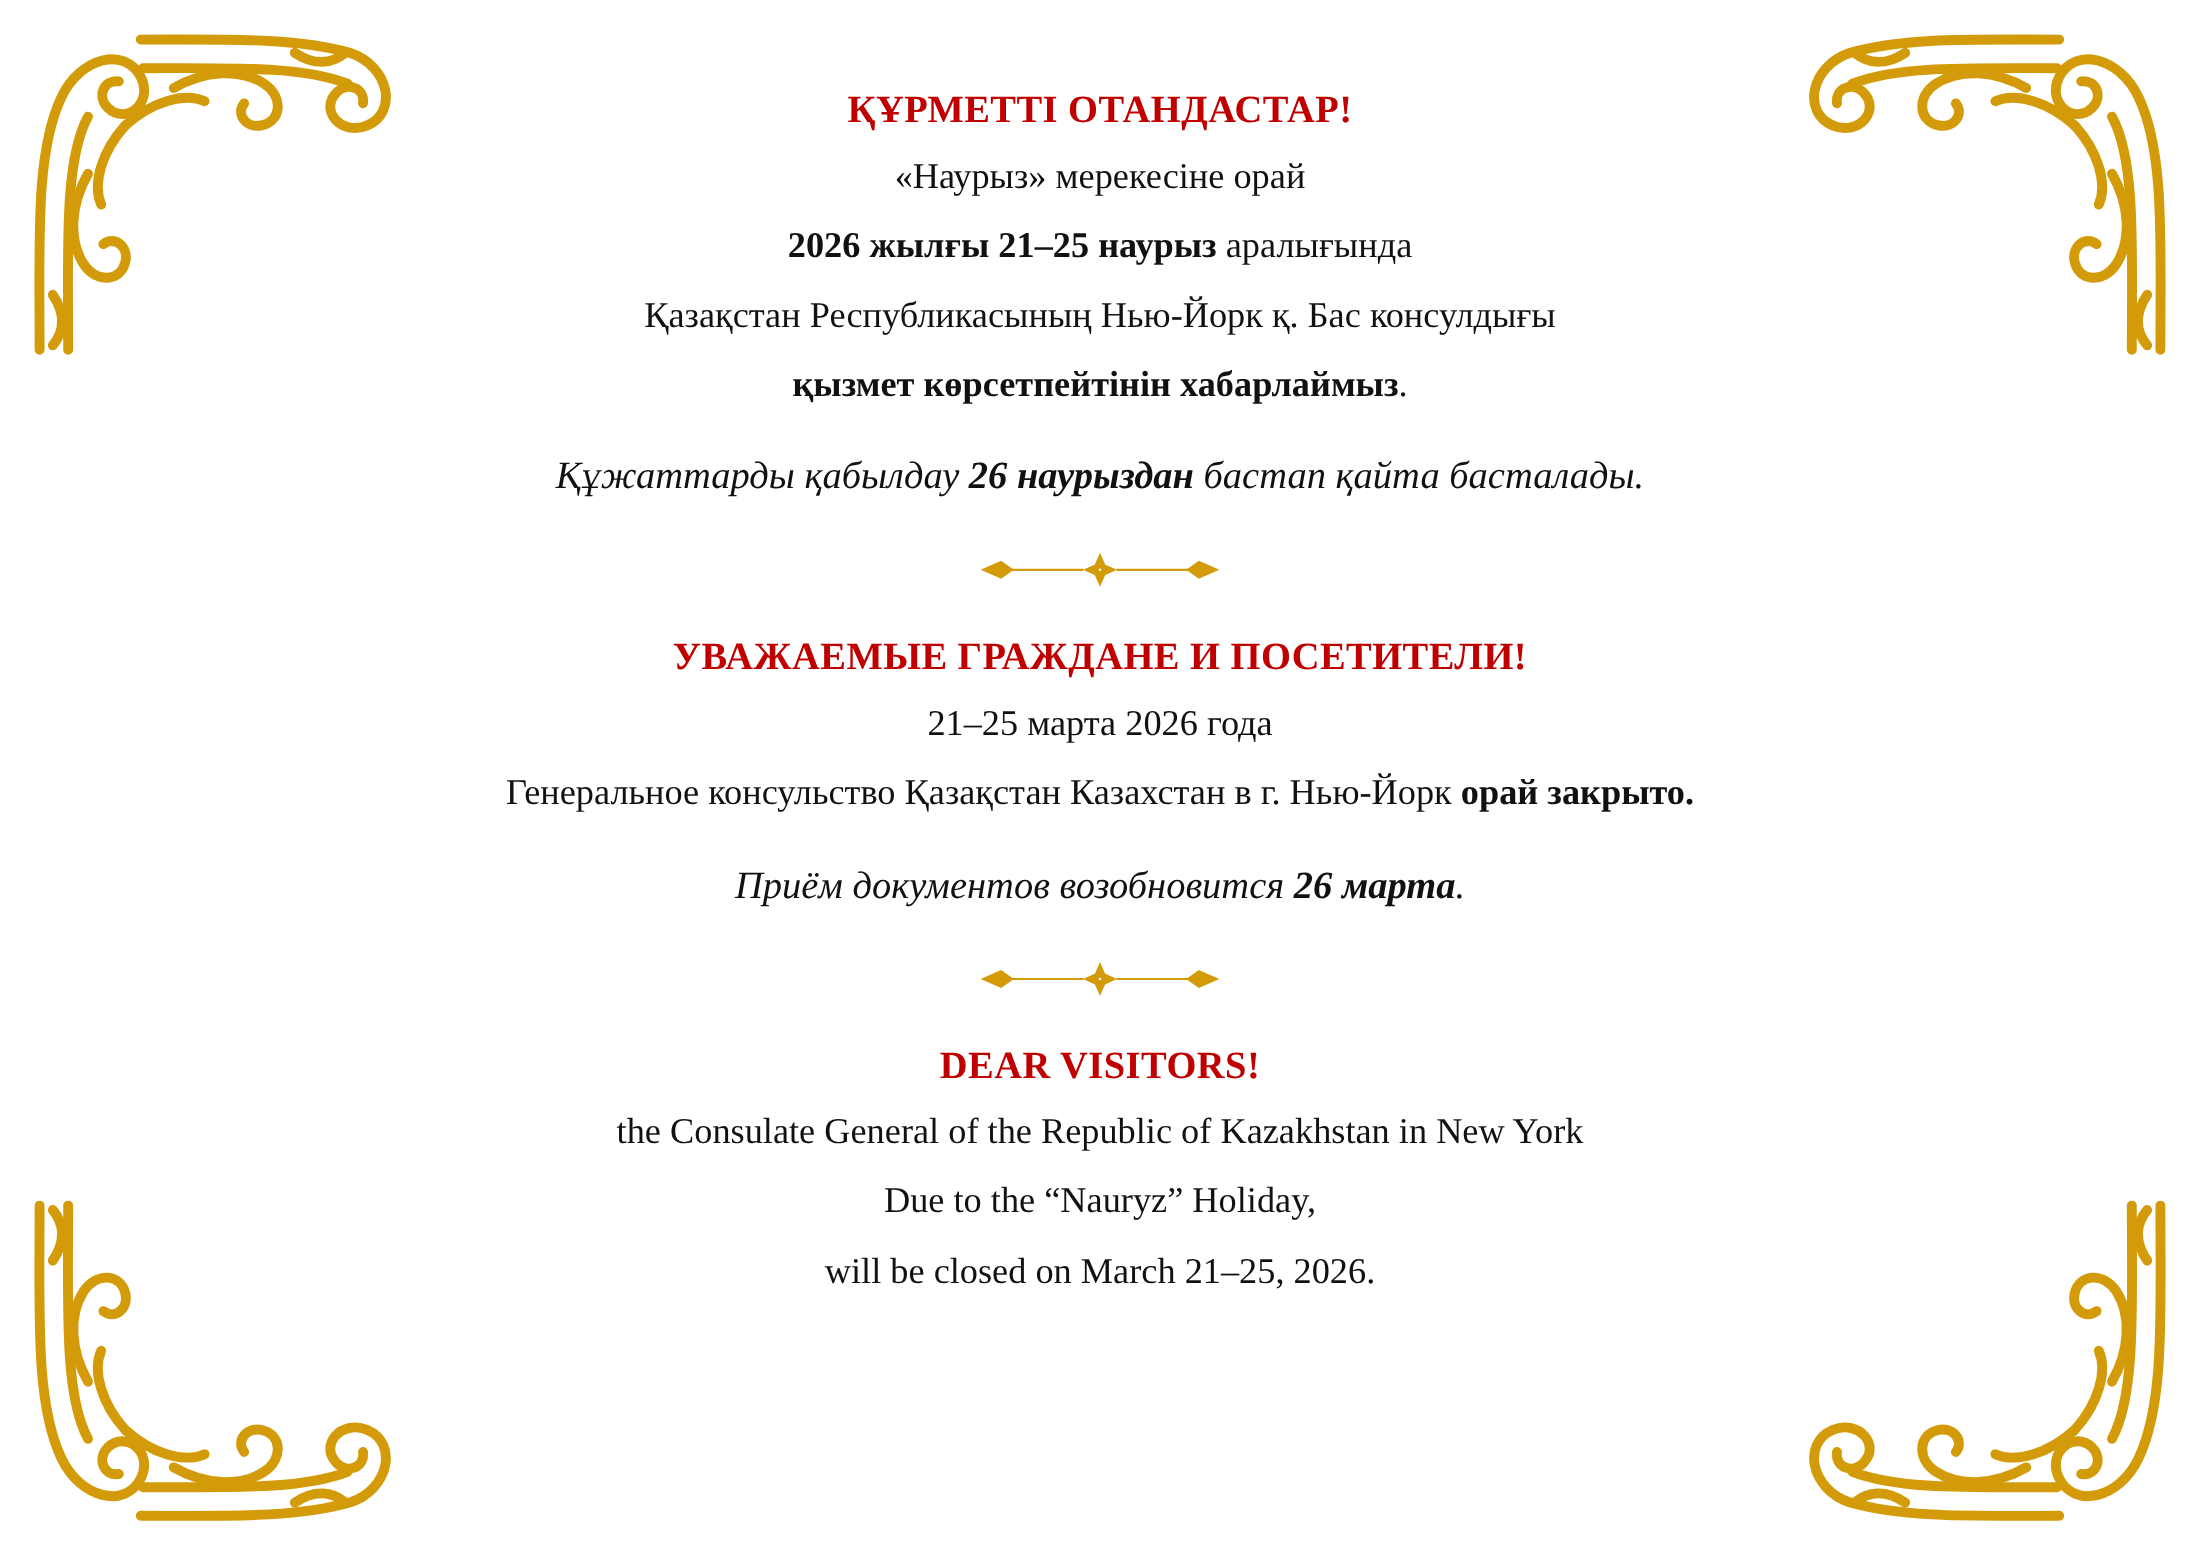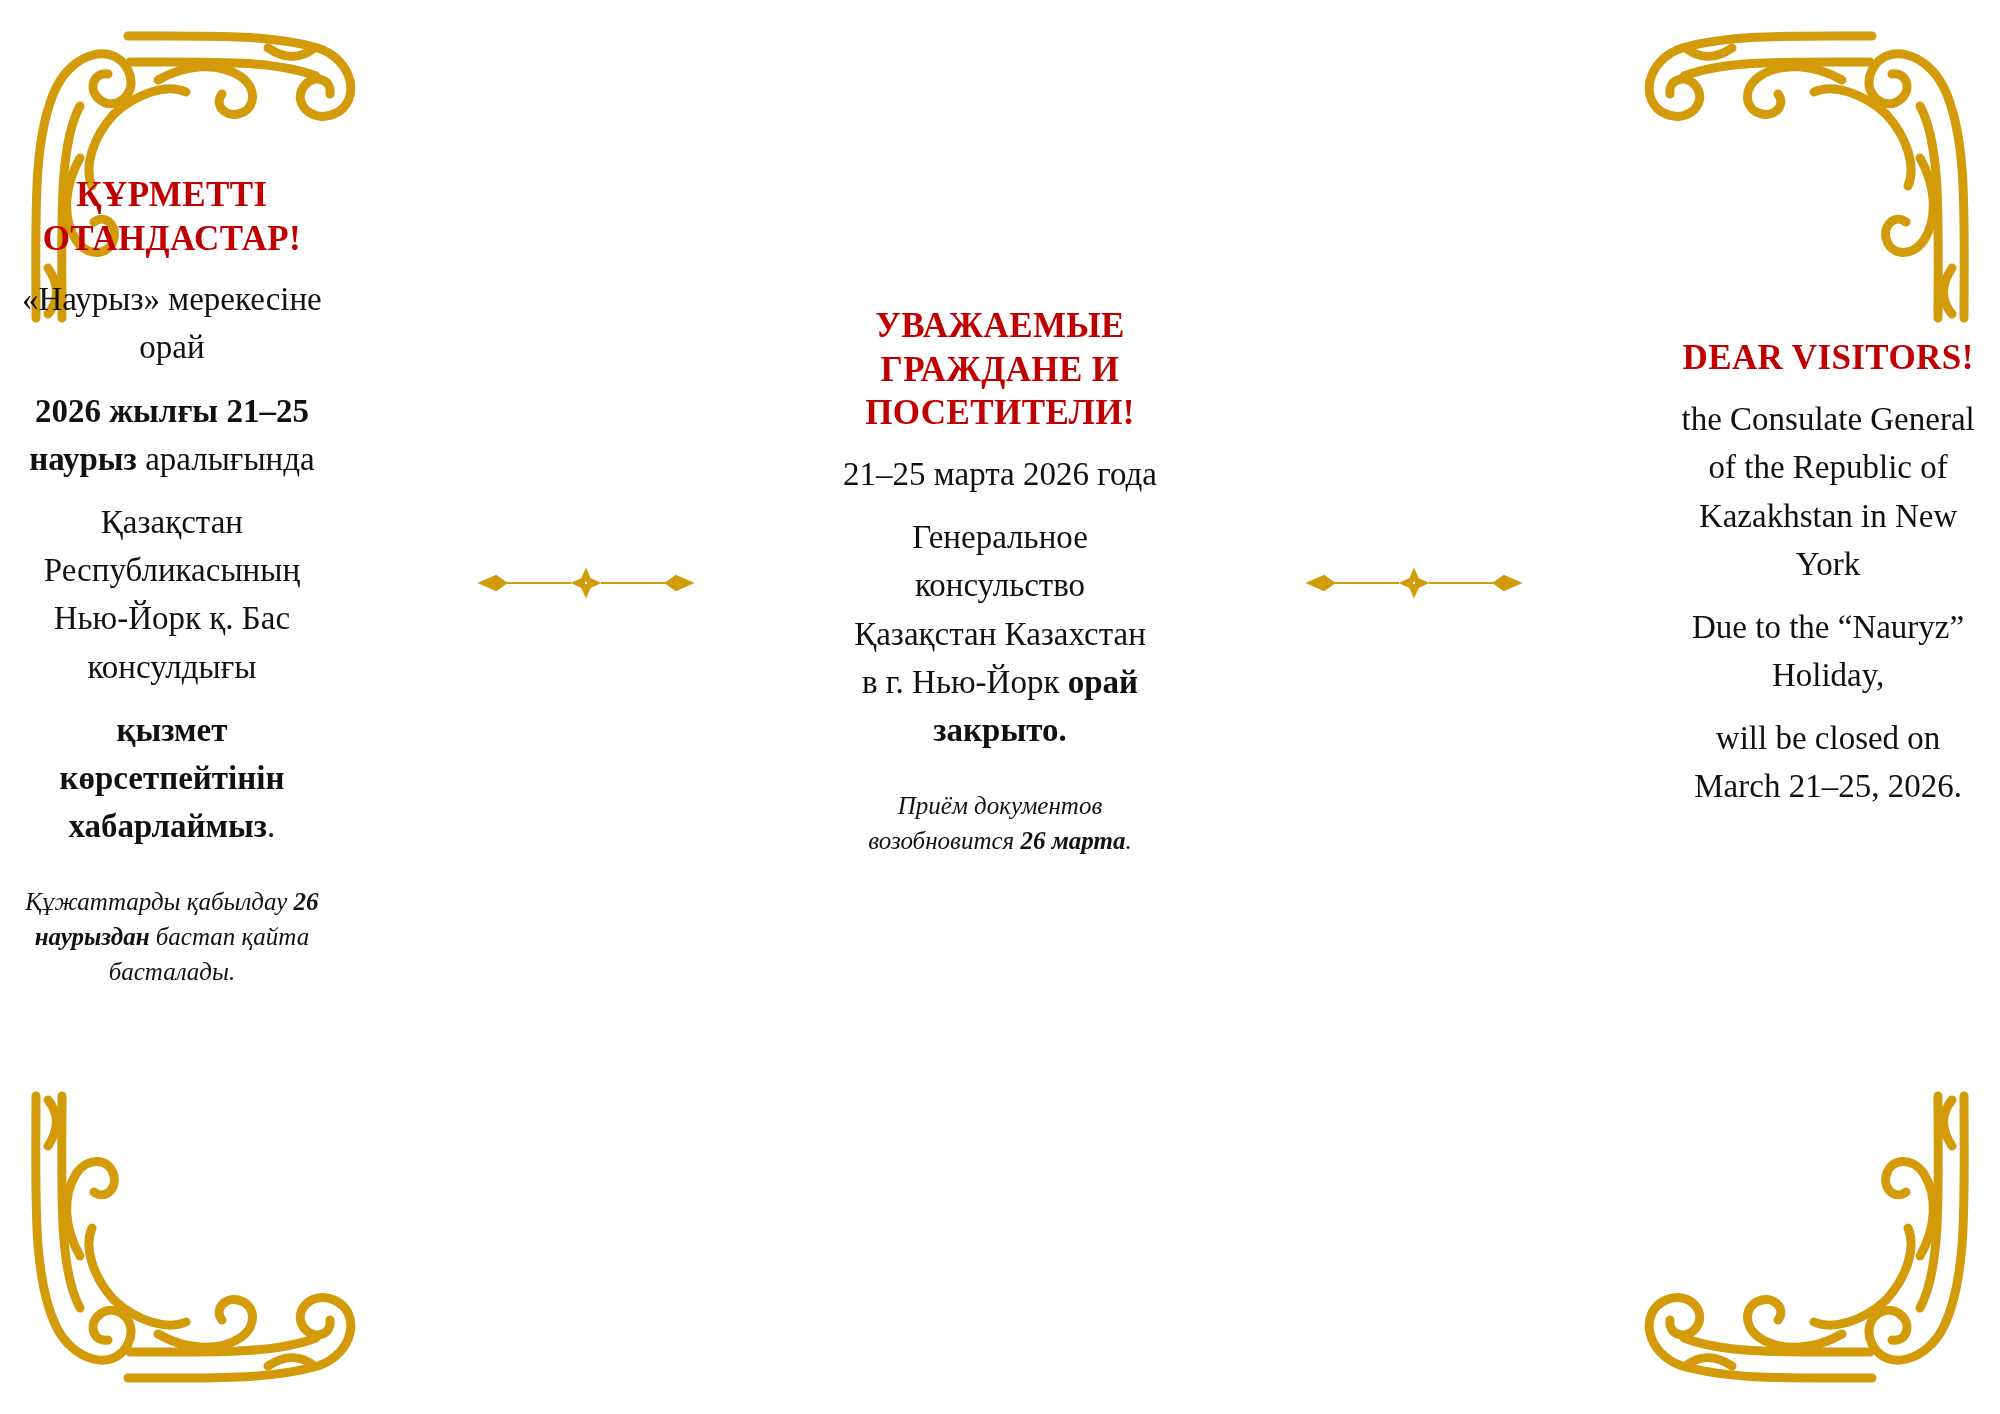--- a/index.html
+++ b/index.html
@@ -29,20 +29,21 @@
   .corner-bl { bottom: 18px; left: 18px; transform: scaleY(-1); }
   .corner-br { bottom: 18px; right: 18px; transform: scale(-1,-1); }
 
   
   .page {
     position: absolute;
     top: 0; left: 0;
     width: 2000px;
     height: 1084px;
     display: flex;
+    flex-direction: column;
     align-items: center;
     padding-top: 78px;
     box-sizing: border-box;
   }
 
   .block {
     width: 1420px;
     text-align: center;
   }
 
@@ -58,21 +59,21 @@
   .line {
     font-size: 33px;
     line-height: 1.46;
     margin: 15px;
   }
   .line.bold   { font-weight: normal; }
   .line.mixed b { font-weight: bold; }
 
   .reopen {
     font-style: italic;
-    font-size: 25px;
+    font-size: 35px;
     margin: 34px 0 0 0;
     line-height: 1.4;
   }
   .reopen b { font-weight: bold; font-style: italic; }
 
   
   .divider {
     margin: 44px 0 40px 0;
     width: 100%;
     display: flex;

